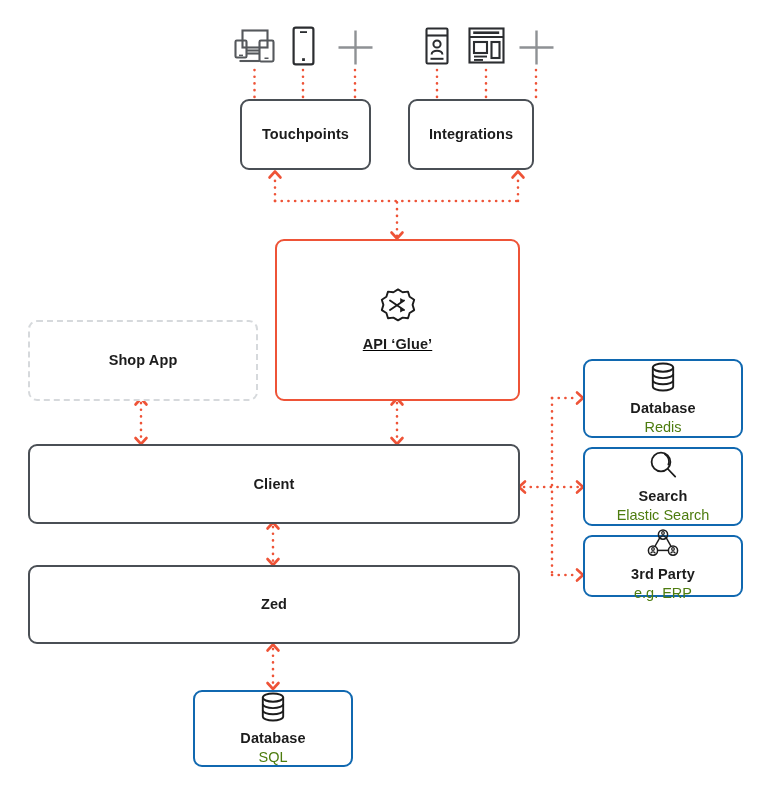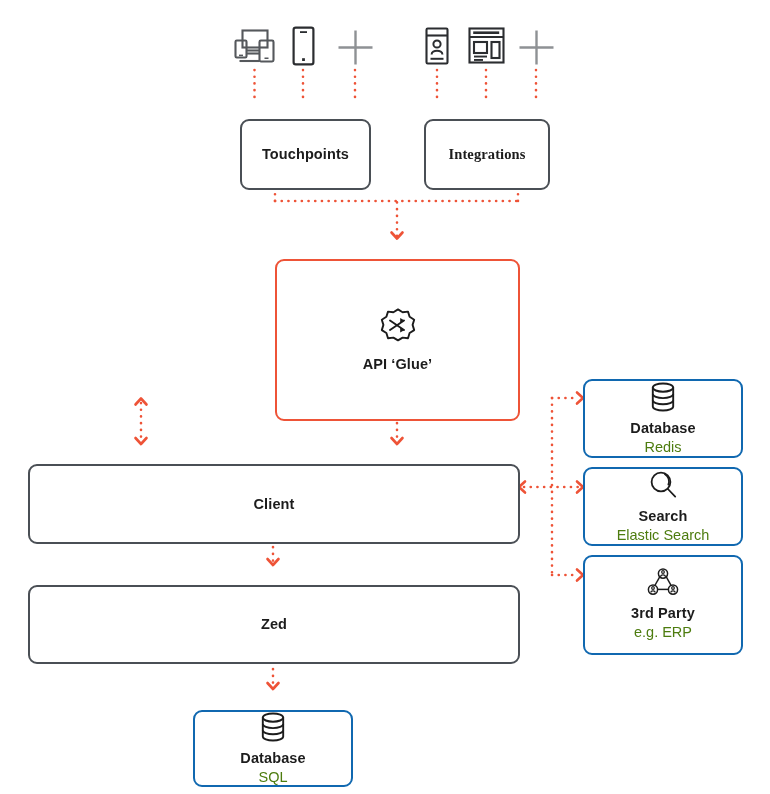--- a/index.html
+++ b/index.html
@@ -29,21 +29,20 @@
   }
   .node {
     position: absolute;
     box-sizing: border-box;
     background: #ffffff;
     display: flex;
     flex-direction: column;
     align-items: center;
     justify-content: center;
     border-radius: 9px;
-    margin-top: 20px;
   }
   .node-dark {
     border: 2px solid #4a4f55;
   }
   .node-red {
     border: 2.5px solid #ee5337;
   }
   .node-blue {
     border: 2.5px solid #1068b0;
   }
@@ -233,42 +232,45 @@
         <path d="M18.5 1.5 L18.5 35.5"></path>
         <path d="M1.5 18.5 L35.5 18.5"></path>
       </g>
     </svg>
   </div>
 
   <div class="node node-dark" style="left:240px; top:99px; width:131px; height:71px;">
     <div class="node-title">Touchpoints</div>
   </div>
 
-  <div class="node node-dark" style="left:424px; top:99px; width:126px; height:71px;font-family:Liberation Serif, serif;">
+  <div class="node node-dark" style="left:408px; top:99px; width:126px; height:71px;">
     <div class="node-title">Integrations</div>
   </div>
 
-  <div class="node node-red" style="left:275px; top:239px; width:245px; height:162px;">
+  <div class="node node-red" style="left:275px; top:239px; width:245px; height:162px;text-decoration:underline;">
     <div class="node-icon">
       <svg width="42" height="42" viewBox="0 0 42 42">
         <path d="M21 2.4 L25.6 5.2 L31 4.6 L32.6 9.8 L37.2 12.7 L35.6 17.9
                  L37.2 23.1 L32.6 26 L31 31.2 L25.6 30.6 L21 33.4 L16.4 30.6
                  L11 31.2 L9.4 26 L4.8 23.1 L6.4 17.9 L4.8 12.7 L9.4 9.8
                  L11 4.6 L16.4 5.2 Z" fill="none" stroke="#1c1c1c" stroke-width="1.9" stroke-linejoin="round"></path>
         <g fill="none" stroke="#1c1c1c" stroke-width="1.9" stroke-linecap="round">
           <path d="M13 13.5 L27 23"></path>
           <path d="M13 23 L27 13.5"></path>
         </g>
         <path d="M23.2 11 L27.6 13.5 L23.2 16" fill="#1c1c1c"></path>
         <path d="M23.2 20.5 L27.6 23 L23.2 25.5" fill="#1c1c1c"></path>
       </svg>
     </div>
     <div class="node-title">API ‘Glue’</div>
   </div>
 
+  <div class="node node-dashed" style="left:28px; top:320px; width:230px; height:81px;">
+    <div class="node-title">Shop App</div>
+  </div>
 
   <div class="node node-dark" style="left:28px; top:444px; width:492px; height:80px;">
     <div class="node-title">Client</div>
   </div>
 
   <div class="node node-dark" style="left:28px; top:565px; width:492px; height:79px;">
     <div class="node-title">Zed</div>
   </div>
 
   <div class="node node-blue" style="left:583px; top:359px; width:160px; height:79px;">
@@ -292,21 +294,21 @@
       <svg width="32" height="32" viewBox="0 0 32 32">
         <circle cx="14" cy="13" r="9.4" fill="none" stroke="#1c1c1c" stroke-width="1.8"></circle>
         <path d="M17.8 4.9 A9.4 9.4 0 0 1 21.4 15.6" fill="none" stroke="#1c1c1c" stroke-width="1.8" stroke-linecap="round"></path>
         <path d="M20.9 20 L28.2 27.6" fill="none" stroke="#1c1c1c" stroke-width="1.8" stroke-linecap="round"></path>
       </svg>
     </div>
     <div class="node-title">Search</div>
     <div class="node-sub">Elastic Search</div>
   </div>
 
-  <div class="node node-blue" style="left:583px; top:535px; width:160px; height:100px;">
+  <div class="node node-blue" style="left:583px; top:535px; width:160px; height:62px;">
     <div class="node-icon">
       <svg width="38" height="30" viewBox="0 0 38 30">
         <g fill="none" stroke="#1c1c1c" stroke-width="1.5">
           <path d="M13.2 21.4 L24.8 21.4"></path>
           <path d="M16.4 7.6 L10.6 18"></path>
           <path d="M21.6 7.6 L27.4 18"></path>
           <circle cx="19" cy="5.6" r="4.6"></circle>
           <circle cx="9" cy="21.6" r="4.6"></circle>
           <circle cx="29" cy="21.6" r="4.6"></circle>
         </g>

